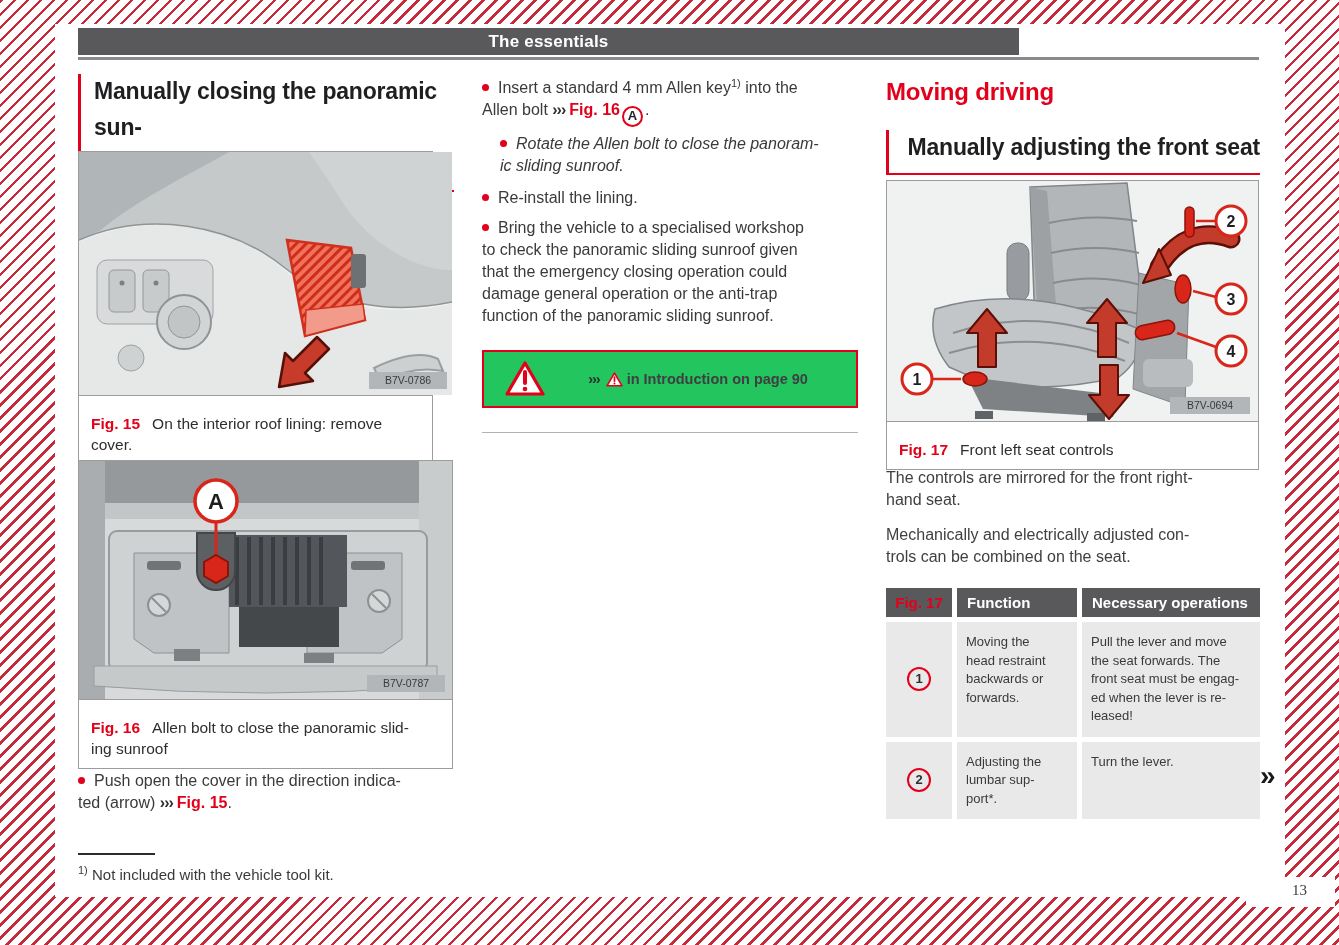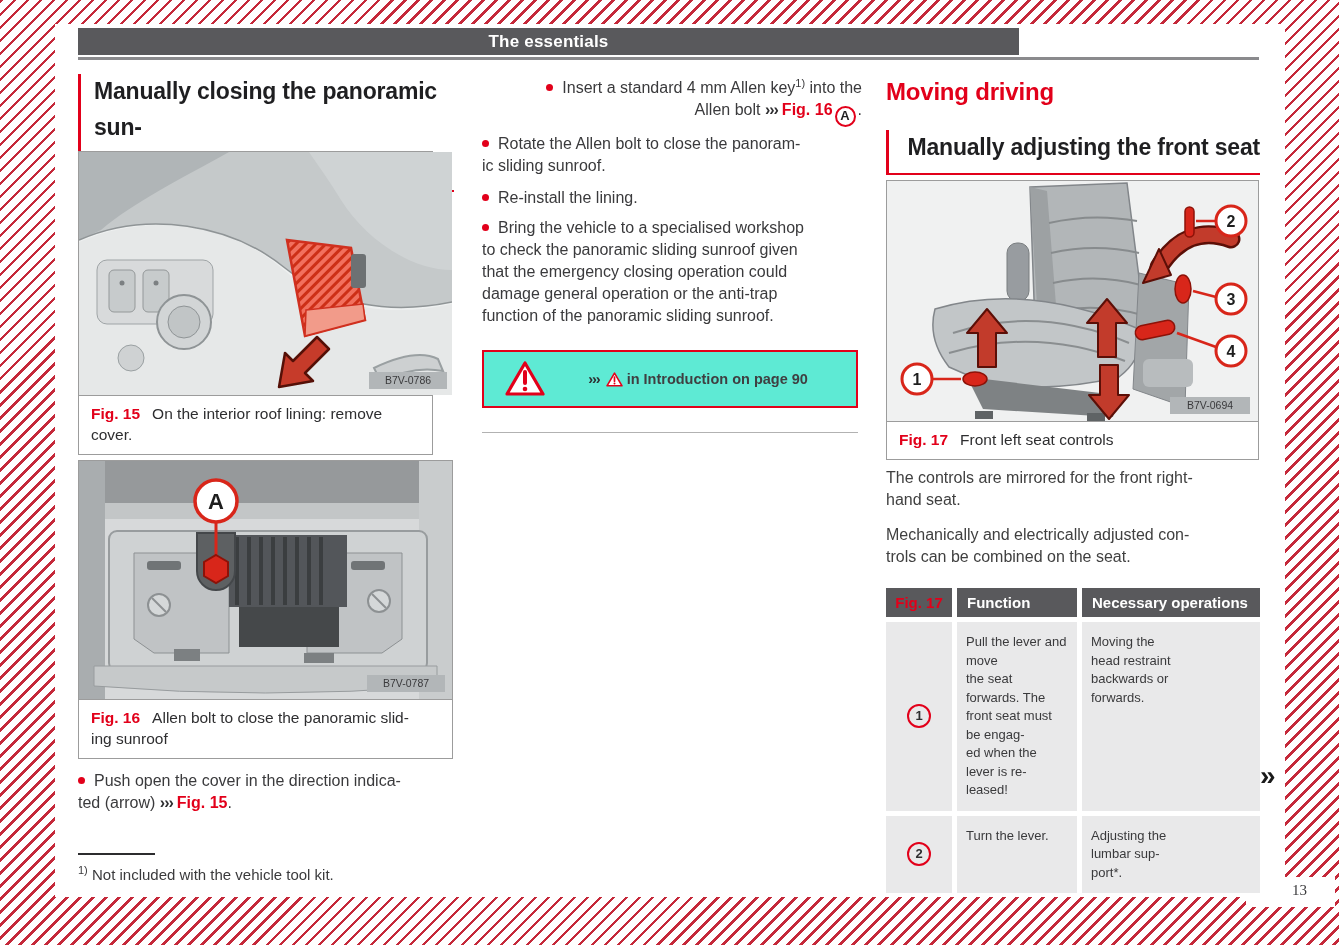--- a/index.html
+++ b/index.html
@@ -26,41 +26,41 @@
            border-left:3px solid #e2001a; border-bottom:2px solid #e2001a; padding:0 0 9px 13px; letter-spacing:-.2px; }
   #h-left { left:78px; top:74px; width:376px; }
   #h-right { left:886px; top:130px; width:374px; padding-bottom:7px;text-align:right; }
   .chapter { position:absolute; left:886px; top:78px; font-size:24px; font-weight:bold; color:#e2001a; letter-spacing:-.2px; }
 
   .fig { position:absolute; }
   #fig15 { left:78px; top:151px; width:355px; }
   #fig16 { left:78px; top:460px; width:375px; }
   #fig17 { left:886px; top:180px; width:373px; }
   .fig-img { border:1px solid #9c9c9c; background:#eef0f0; line-height:0; }
-  .fig-cap { border:1px solid #9c9c9c; margin-top:-1px; background:#fff; padding:7px 12px 9px 12px;
+  .fig-cap { border:1px solid #9c9c9c; margin-top:-1px; background:#fff; padding:17px 12px 9px 12px;
              font-size:15.5px; line-height:21px; color:#2e2e30; }
   .figlabel { color:#e2001a; font-weight:bold; margin-right:12px; }
 
   .bullet { position:absolute; font-size:16px; line-height:22px; color:#3a3a3c; }
   .dot { display:inline-block; width:7px; height:7px; border-radius:50%; background:#e2001a; margin-right:9px; vertical-align:2px; }
   .chev { color:#2e2e30; font-weight:bold; letter-spacing:-1px; margin-right:4px; }
   .ref { color:#e2001a; font-weight:bold; }
   sup { font-size:11px; vertical-align:super; line-height:0; }
   .circ-a { display:inline-flex; width:21px; height:21px; border:2px solid #e2001a; border-radius:50%;
             align-items:center; justify-content:center; font-weight:bold; font-size:13px; color:#1f1f21;
             vertical-align:-5px; margin:0 2px; }
 
   #b-left { left:78px; top:770px; width:378px; }
-  #b1 { left:482px; top:77px;  width:380px;text-align:right; }
-  #b2 { left:482px; top:133px; width:380px; }
+  #b1 { left:482px; top:77px;  width:380px; }
+  #b2 { left:500px; top:133px; width:380px;font-style:italic; }
   #b3 { left:482px; top:187px; width:380px; }
   #b4 { left:482px; top:217px; width:380px; }
 
   .warnbox { position:absolute; left:482px; top:350px; width:376px; height:58px; border:2px solid #e2001a;
-             display:flex; align-items:center; background:#5eead4;gap:20px; }
+             display:flex; align-items:center; background:#22c55e;gap:20px; }
   .warn-icon-large { margin-left:20px; line-height:0; }
   .warn-text { flex:1; text-align:center; font-size:14.5px; font-weight:bold; color:#3f3f41; padding-right:26px; }
   .warn-icon-small { display:inline-block; vertical-align:-3px; margin:0 4px 0 2px; line-height:0; }
   .mid-divider { position:absolute; left:482px; top:432px; width:376px; height:1px; background:#b2b2b2; }
 
   .para { position:absolute; left:886px; width:380px; font-size:16px; line-height:22px; color:#404040; }
   #p1 { top:467px; } #p2 { top:524px; }
 
   .seat-table { position:absolute; left:886px; top:588px; width:374px; display:grid;
                 grid-template-columns:66px 120px 178px; gap:5px; }
@@ -267,38 +267,38 @@
 <div class="seat-table">
   <div class="th th-fig">Fig. 17</div>
   <div class="th">Function</div>
   <div class="th">Necessary operations</div>
 
   <div class="td td-num">
       <span class="circ-num">
         <span>1</span>
       </span>
     </div>
+  <div class="td pre">Moving the
+head restraint
+backwards or
+forwards.</div>
   <div class="td pre">Pull the lever and move
 the seat forwards. The
 front seat must be engag-
 ed when the lever is re-
 leased!</div>
-  <div class="td pre">Moving the
-head restraint
-backwards or
-forwards.</div>
 
   <div class="td td-num">
       <span class="circ-num">
         <span>2</span>
       </span>
     </div>
-  <div class="td pre">Turn the lever.</div>
   <div class="td pre">Adjusting the
 lumbar sup-
 port*.</div>
+  <div class="td pre">Turn the lever.</div>
 </div>
 
 <div class="cont">»</div>
 
 <div class="foot-rule"></div>
 <p class="footnote"><sup>1)</sup> <span>Not included with the vehicle tool kit.</span></p>
 <div class="pagenum">13</div>
 
 </body></html>

